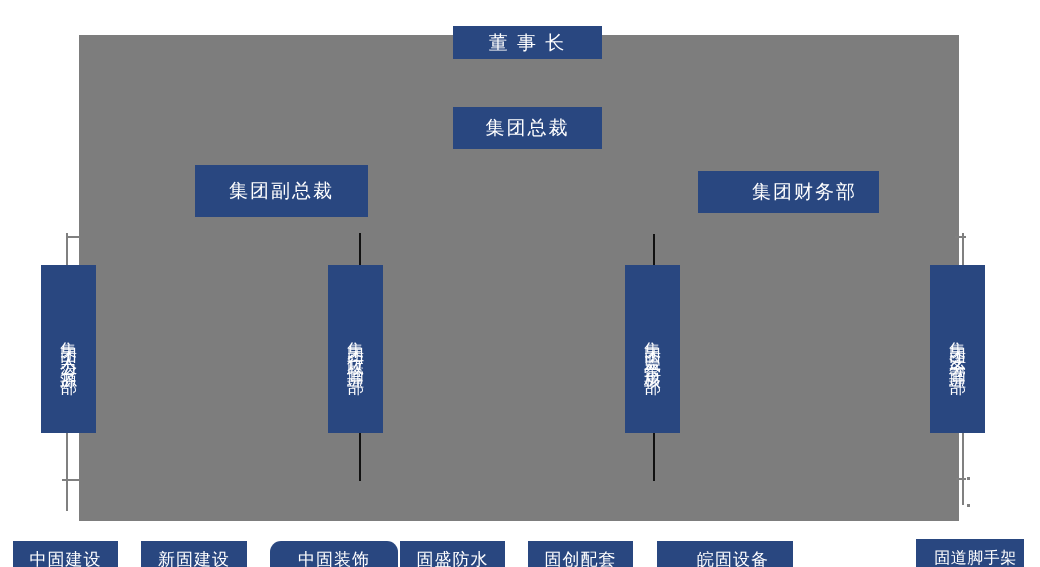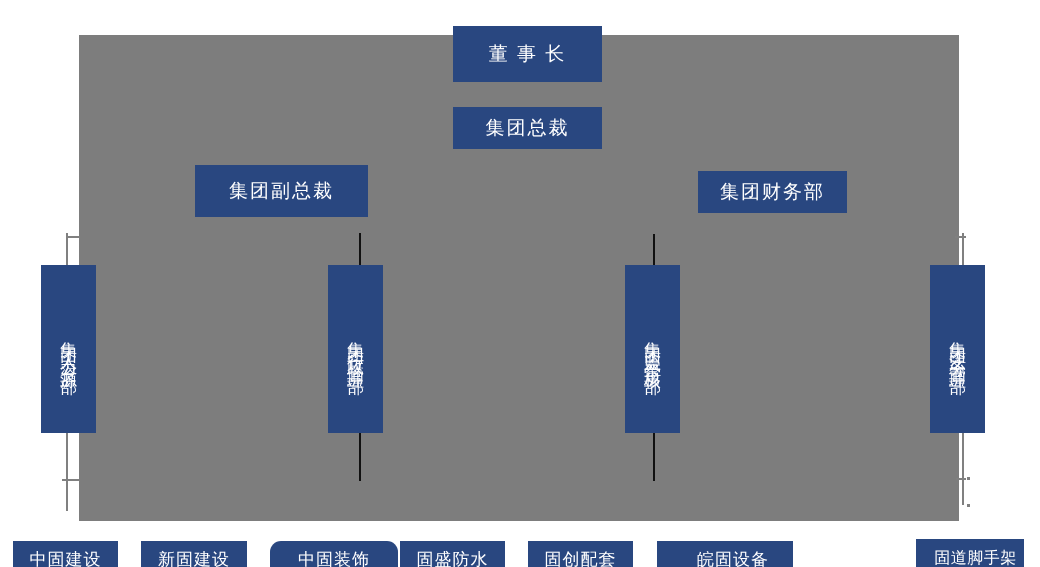--- a/index.html
+++ b/index.html
@@ -34,24 +34,24 @@
     background:var(--node-blue);color:var(--node-text);
     display:flex;align-items:center;justify-content:center;
     font-size:17px;letter-spacing:1px;margin-top:30px;
   }
   .line-dark{position:absolute;width:2px;background:var(--line-dark);}
   .line-gray{position:absolute;width:2px;background:var(--line-gray);}
   .tick-gray{position:absolute;height:2px;background:var(--line-gray);}
   .dot-gray{position:absolute;width:3px;height:3px;background:var(--line-gray);}
 
   
-  #node-chairman{left:453px;top:26px;width:149px;height:56px;}
+  #node-chairman{left:453px;top:26px;width:149px;height:33px;}
   #node-president{left:453px;top:107px;width:149px;height:42px;}
   #node-vice-president{left:195px;top:165px;width:173px;height:52px;}
-  #node-finance{left:698px;top:171px;width:149px;height:42px;}
+  #node-finance{left:698px;top:171px;width:149px;height:42px;padding-left:32px;}
 
   #node-hr{left:41px;top:265px;width:55px;height:168px;}
   #node-admin{left:328px;top:265px;width:55px;height:168px;}
   #node-audit{left:625px;top:265px;width:55px;height:168px;}
   #node-legal{left:930px;top:265px;width:55px;height:168px;}
 
   #line-admin-top{left:359px;top:233px;height:33px;}
   #line-admin-bottom{left:359px;top:433px;height:48px;}
   #line-audit-top{left:653px;top:234px;height:32px;}
   #line-audit-bottom{left:653px;top:433px;height:48px;}

